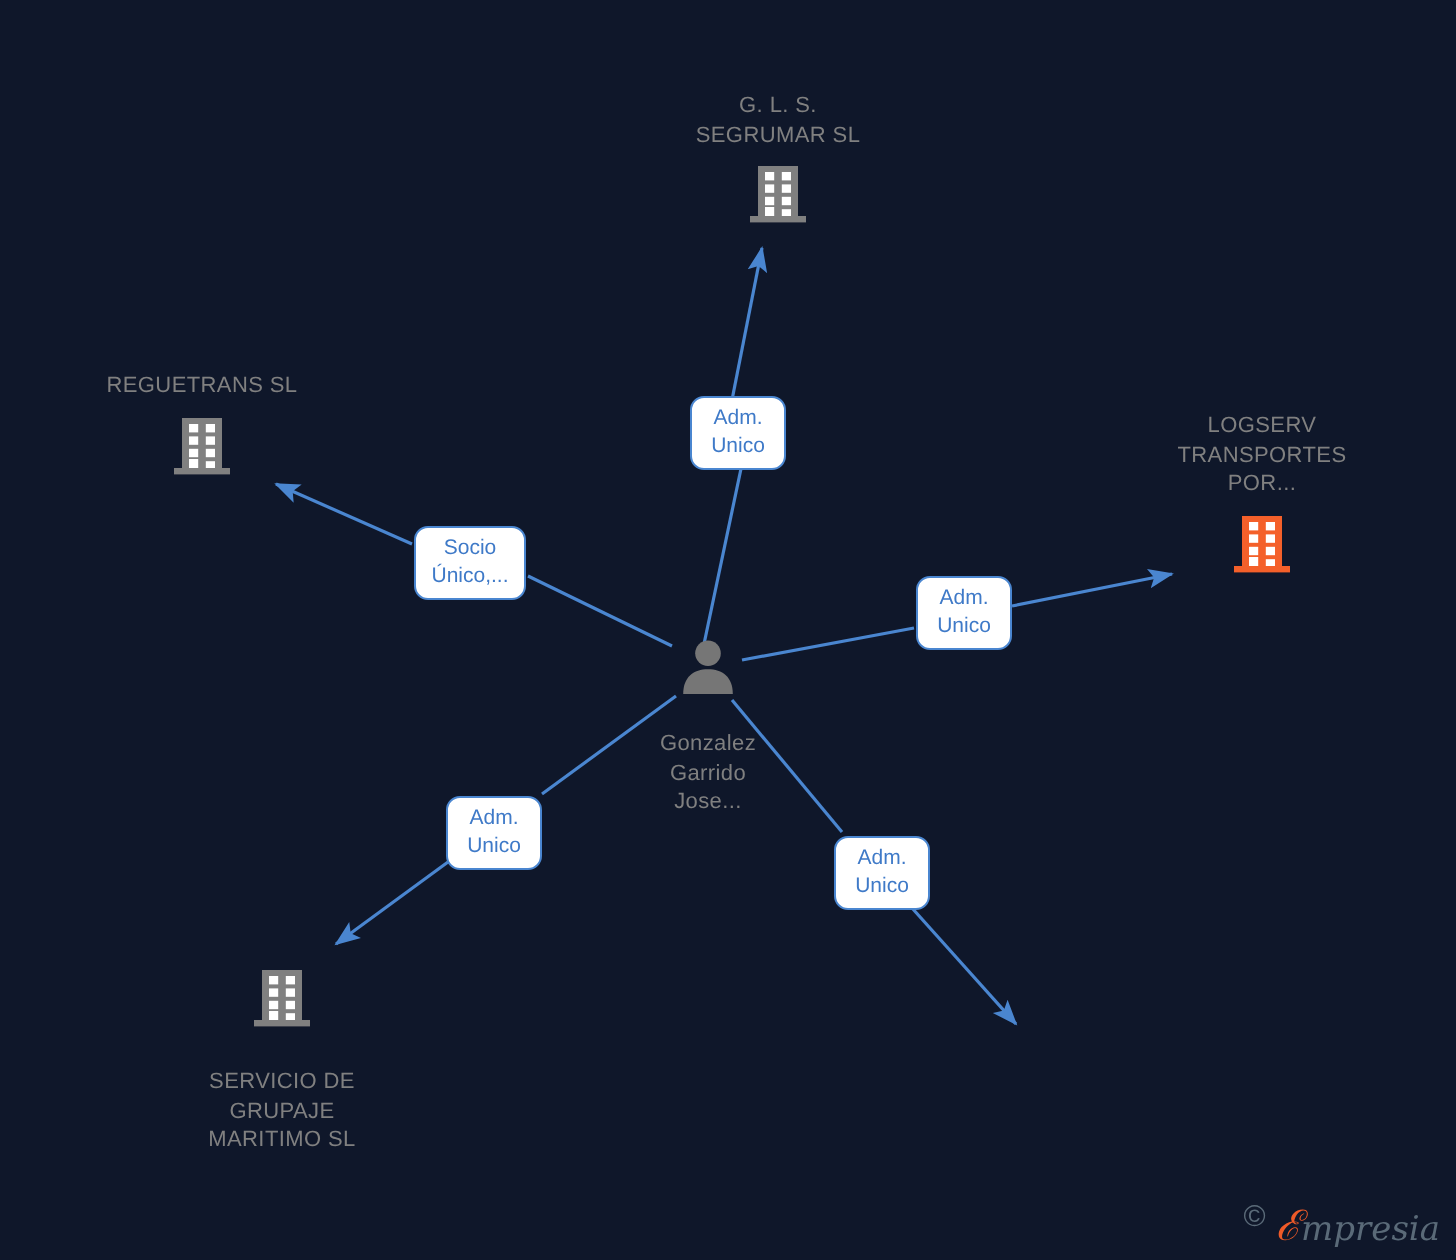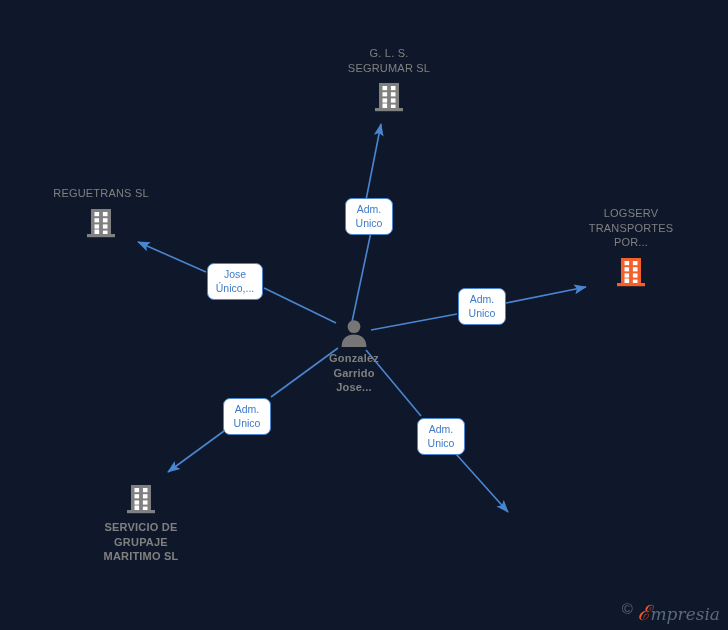--- a/index.html
+++ b/index.html
@@ -38,21 +38,21 @@
     line-height: 14.5px;
     color: #808080;
     letter-spacing: 0.2px;
     white-space: pre-line;
   }
   .node .icon-wrap {
     height: 36px;
     line-height: 0;
   }
   .node.caption-top .caption { margin-bottom: 4px; }
-  .node.caption-bottom .caption { margin-top: 3px; font-weight: bold; }
+  .node.caption-bottom .caption { margin-top: 17px; }
 
   
   .edge-label {
     position: absolute;
     z-index: 4;
     border: 1.4px solid #4a86d0;
     border-radius: 7px;
     background: #ffffff;
     color: #3f7ac8;
     font-size: 10.5px;
@@ -215,21 +215,21 @@
       </svg>
     </div>
     <div class="caption">Gonzalez
 Garrido
 Jose...</div>
   </div>
 
   <div class="edge-label" style="left:345px; top:198px; width:48px;">Adm.
 Unico</div>
 
-  <div class="edge-label" style="left:207px; top:263px; width:56px;">Jose
+  <div class="edge-label" style="left:207px; top:263px; width:56px;">Socio
 Único,...</div>
 
   <div class="edge-label" style="left:458px; top:288px; width:48px;">Adm.
 Unico</div>
 
   <div class="edge-label" style="left:223px; top:398px; width:48px;">Adm.
 Unico</div>
 
   <div class="edge-label" style="left:417px; top:418px; width:48px;">Adm.
 Unico</div>

